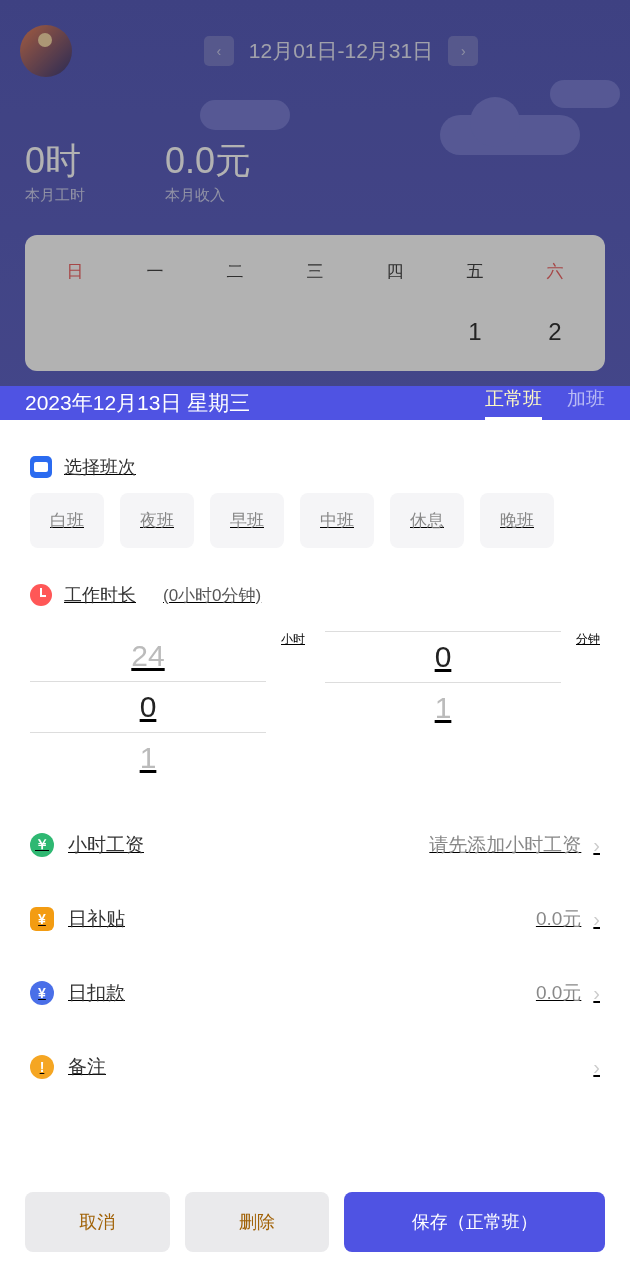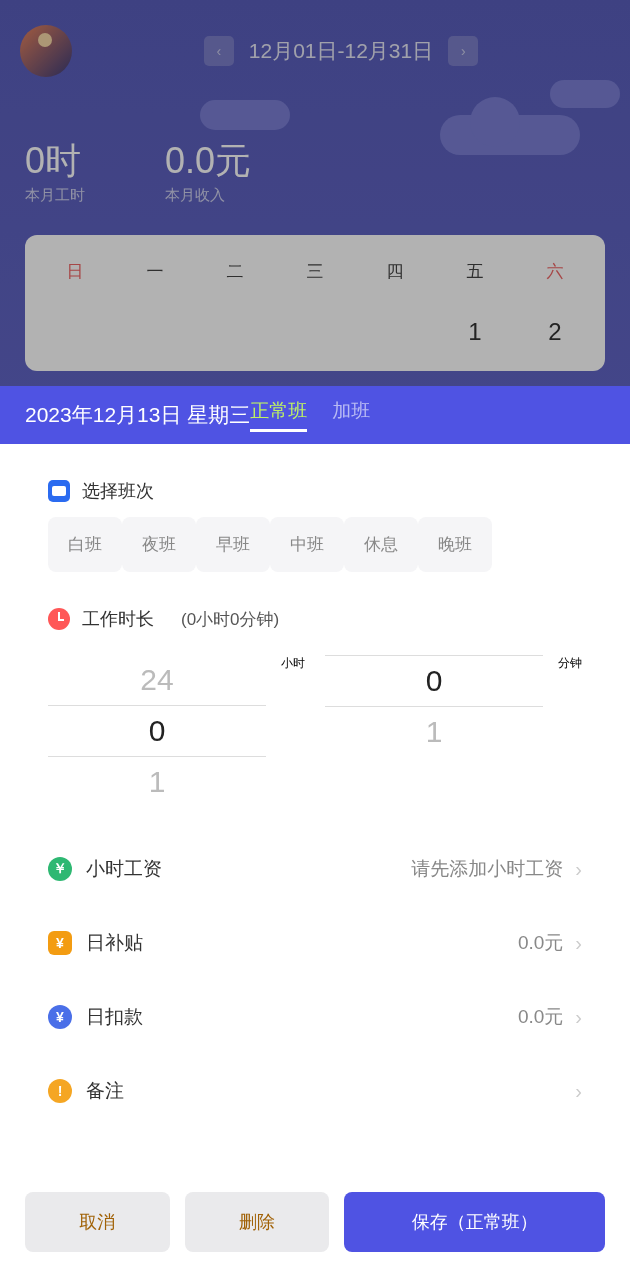--- a/index.html
+++ b/index.html
@@ -27,39 +27,39 @@
 .calendar-card { position:relative; margin:0 25px; background:#fff; border-radius:12px; padding:25px 10px; }
 .weekdays { display:flex; }
 .weekday { flex:1; text-align:center; font-size:17px; color:#444; }
 .weekday.sun { color:#e66; } .weekday.sat { color:#e66; }
 .cal-row { display:flex; margin-top:35px; }
 .cal-cell { flex:1; text-align:center; font-size:24px; color:#333; }
 
 .overlay { position:absolute; inset:0; background:rgba(0,0,0,0.3); }
 
 .sheet { position:absolute; left:0; right:0; top:386px; bottom:0; background:#fff; display:flex; flex-direction:column; }
-.sheet-header { background:#4f53e3; padding:12px 25px; display:flex; align-items:center; }
+.sheet-header { background:#4f53e3; padding:0 25px; display:flex; align-items:center; justify-content:space-between; }
 .sheet-date { color:#fff; font-size:21px; font-weight:500; }
 .tabs { display:flex; gap:25px; }
 .tab { color:rgba(255,255,255,0.6); font-size:19px; padding-bottom:5px; cursor:pointer; }
-.tab.active { color:#bef264; border-bottom:3px solid #fff;font-family:Liberation Serif, serif; }
-
-.sheet-body { flex:1; padding:0 48px; overflow-y:auto; }
+.tab.active { color:#fef9c3; border-bottom:3px solid #fff;font-family:Liberation Serif, serif; }
+
+.sheet-body { flex:1; padding:0 30px; overflow-y:auto;text-decoration:underline; }
 .section { margin-top:35px; }
 .section-head { display:flex; align-items:center; gap:12px; padding-bottom:14px; }
 .sec-icon { width:22px; height:22px; border-radius:5px; display:flex; align-items:center; justify-content:center; }
 .sec-icon.briefcase { background:#2b6bf0; }
 .sec-icon.briefcase::before { content:''; width:14px; height:10px; background:#fff; border-radius:2px; display:block; }
 .sec-icon.clock { background:#ff5757; border-radius:50%; position:relative; }
 .sec-icon.clock::before { content:''; position:absolute; width:2px; height:7px; background:#fff; top:4px; left:10px; }
 .sec-icon.clock::after { content:''; position:absolute; width:6px; height:2px; background:#fff; top:11px; left:10px; }
 .sec-label { font-size:18px; color:#333; }
 .sec-sub { font-size:17px; color:#555; margin-left:15px; }
 
-.shift-chips { display:flex; flex-wrap:wrap; }
+.shift-chips { display:flex; gap:16px; flex-wrap:wrap; }
 .chip { padding:16px 20px; background:#f5f5f7; border-radius:8px; color:#888; font-size:17px; cursor:pointer; }
 
 .picker-row { display:flex; gap:20px; margin-top:10px; }
 .picker { flex:1; display:flex; }
 .picker-col { flex:1; text-align:center; }
 .picker-val { font-size:30px; color:#bbb; padding:8px 0; }
 .picker-val.sel { color:#222; border-top:1px solid #ddd; border-bottom:1px solid #ddd; }
 .picker-unit { font-size:12px; color:#000000; padding-left:15px; }
 
 .row-item { display:flex; align-items:center; padding:24px 0; cursor:pointer; }

